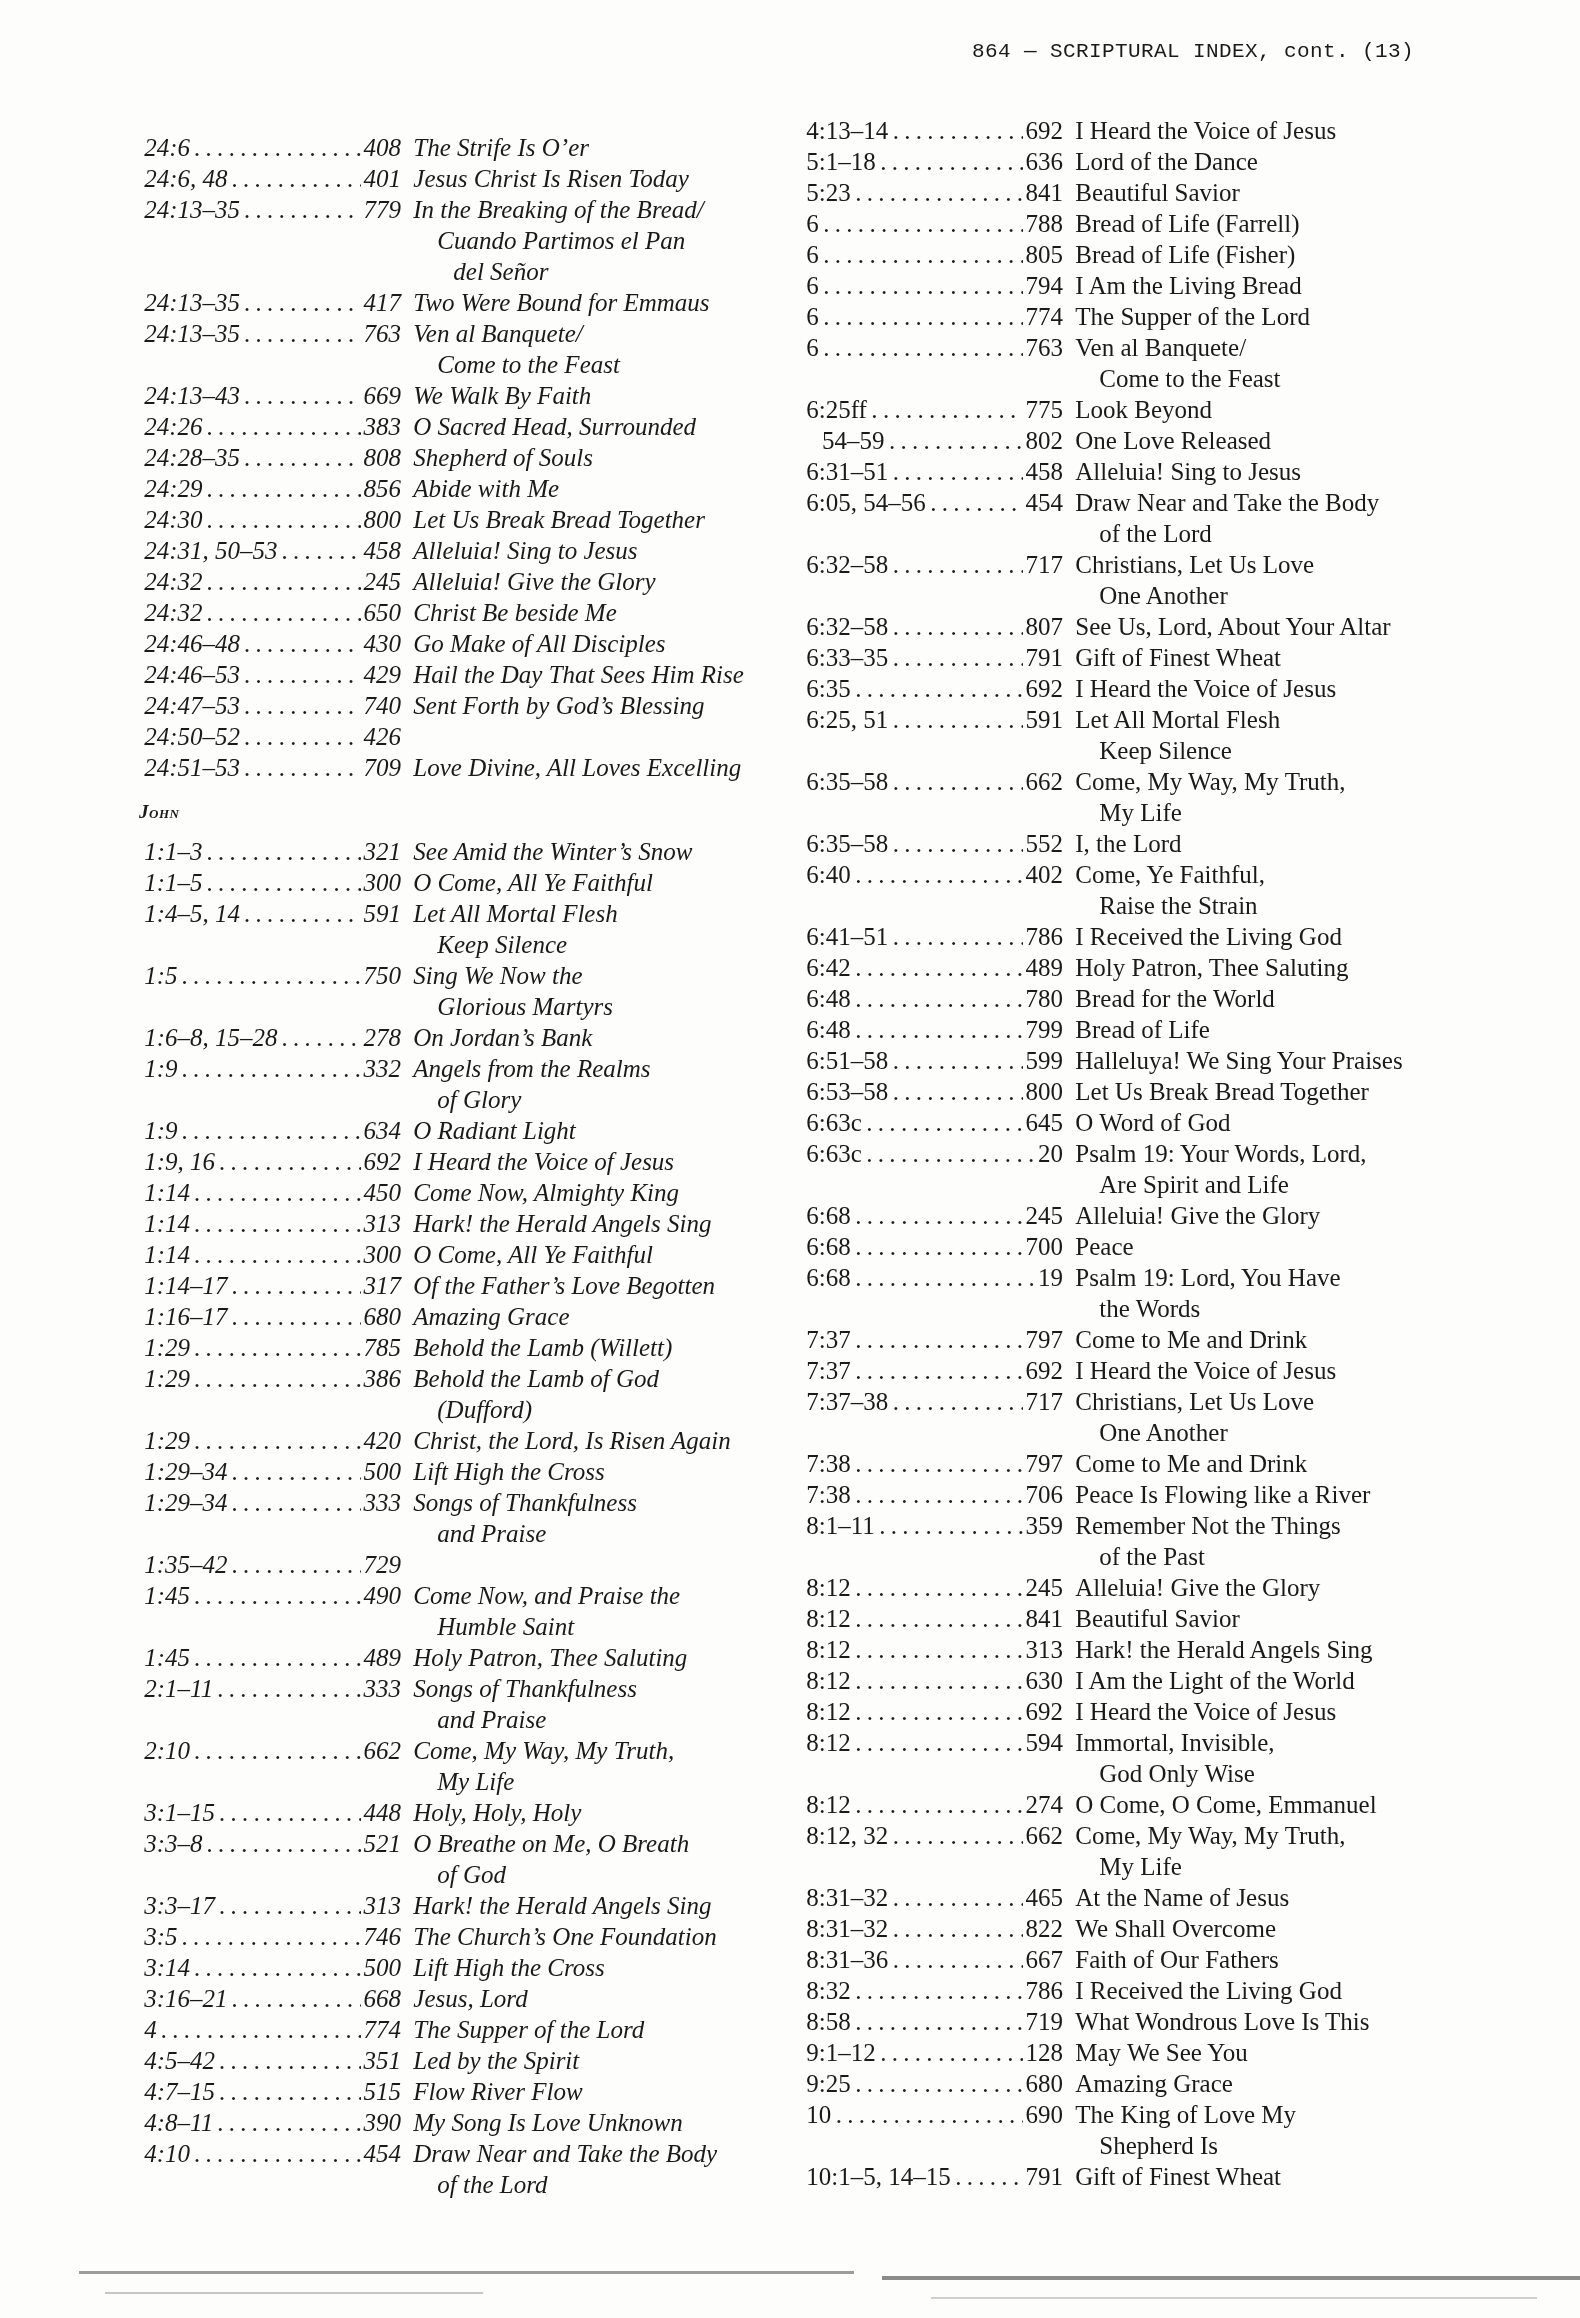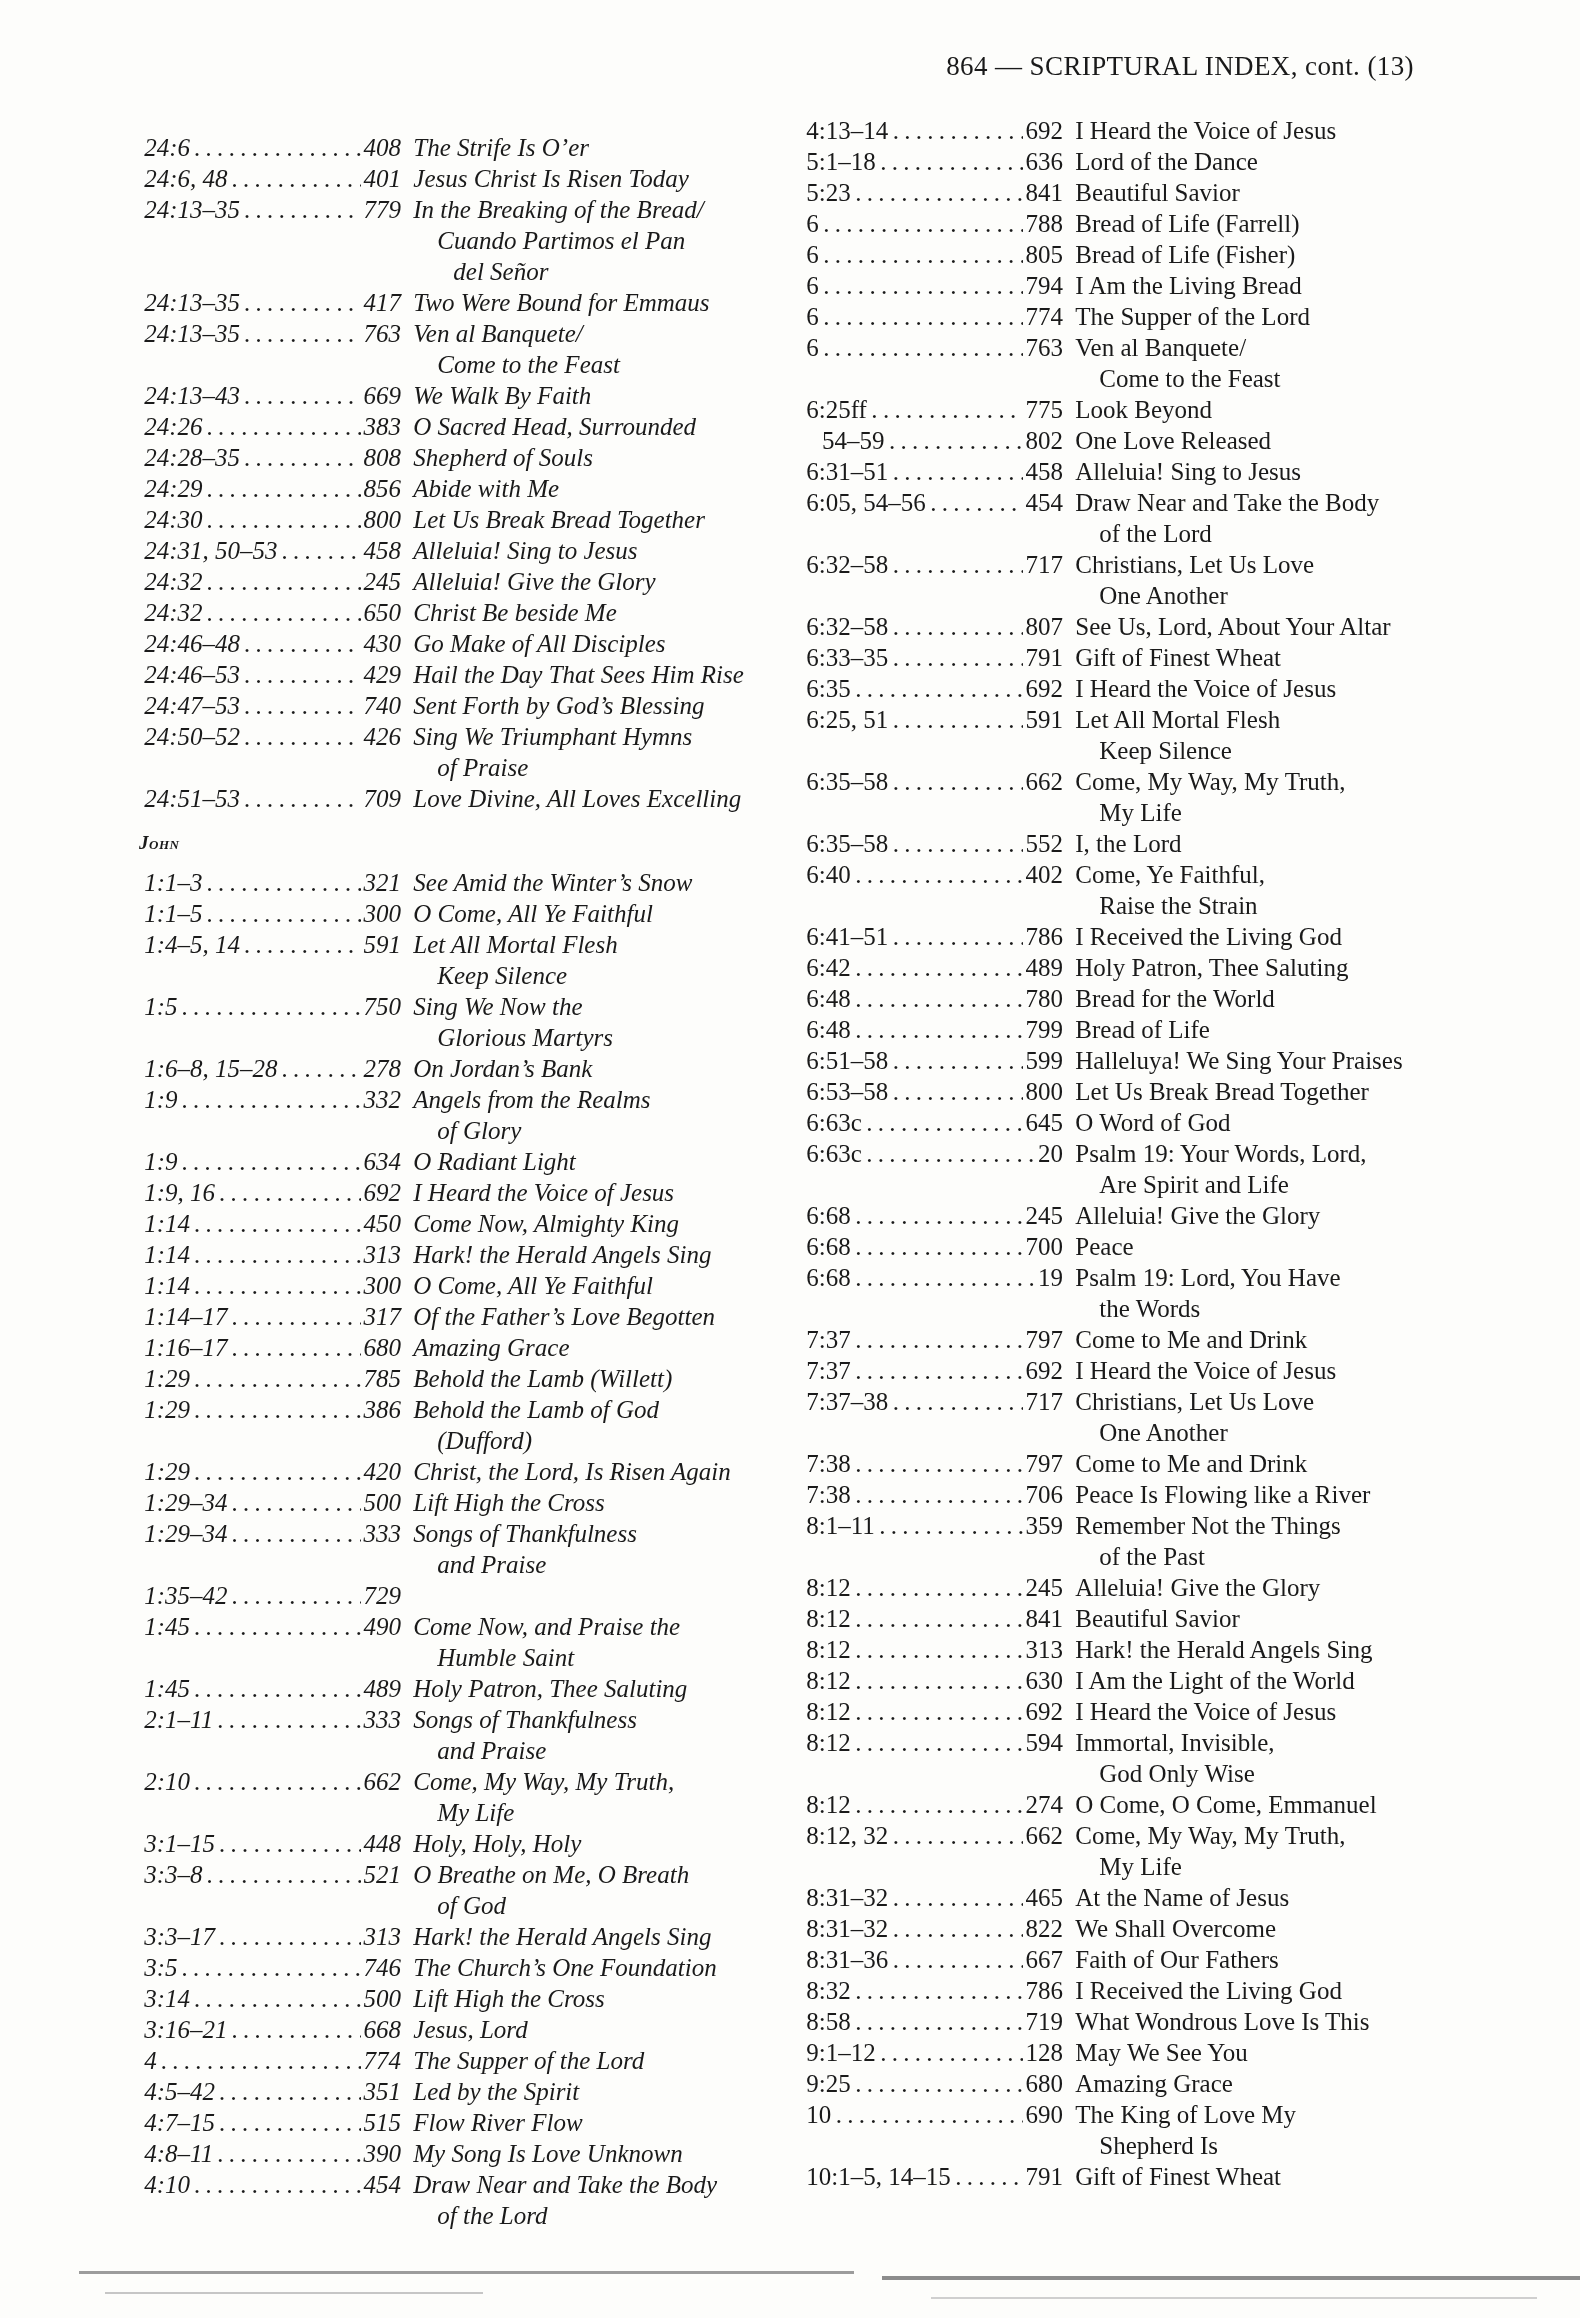--- a/index.html
+++ b/index.html
@@ -11,25 +11,26 @@
     position: relative;
     width: 1581px;
     height: 2319px;
     background: #fdfdfb;
     font-family: "Liberation Serif", "DejaVu Serif", serif;
     color: #1a1a1a;
     overflow: hidden;
   }
   .page-header {
     position: absolute;
-    top: 51px;
+    top: 40px;
     right: 167px;
-    font-size: 27px;
+    font-size: 21px;
     letter-spacing: 0.4px;
     white-space: nowrap;
+    font-family: Liberation Mono, monospace;
   }
   .col {
     position: absolute;
     font-size: 25px;
     line-height: 31px;
   }
   .col-left  { left: 139px; top: 132px; width: 653px; font-style: italic; }
   .col-right { left: 801px; top: 115px; width: 653px; }
 
   .section-header {
@@ -280,24 +281,20 @@
           </div>
         </div>
       </div>
       <div class="entry">
         <div class="row">
           <div class="refblock">
             <span class="ref">24:50–52</span>
             <span class="leader"></span>
             <span class="pagenum">426</span>
           </div>
-          <div class="titleblock">
-            <div class="tline">Sing We Triumphant Hymns</div>
-            <div class="tline cont-1">of Praise</div>
-          </div>
         </div>
       </div>
       <div class="entry">
         <div class="row">
           <div class="refblock">
             <span class="ref">24:51–53</span>
             <span class="leader"></span>
             <span class="pagenum">709</span>
           </div>
           <div class="titleblock">

